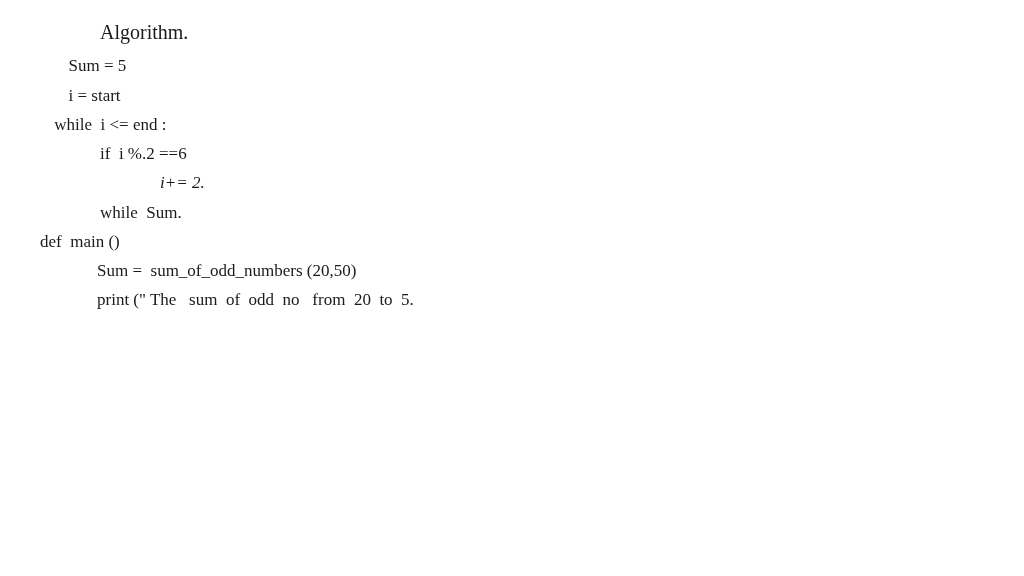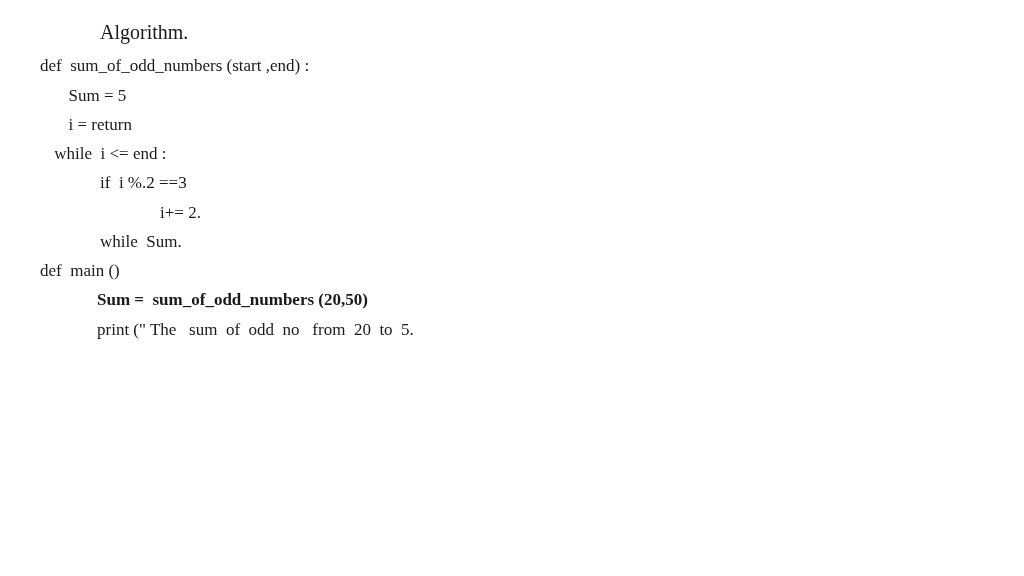--- a/index.html
+++ b/index.html
@@ -38,35 +38,34 @@
     }
   </style>
 </head>
 <body>
 
 <div class="page">
   <div class="code-area">
 
     <div class="code-line" style="padding-left: 60px; font-size: 20px; margin-bottom: 2px;">Algorithm.</div>
 
-    <div class="code-line" style="padding-left: 0px;">def  sum_of_odd_numbers (start ,end) :</div>
 
     <div class="code-line" style="padding-left: 20px;">  Sum = 5</div>
 
-    <div class="code-line" style="padding-left: 20px;">  i = return</div>
+    <div class="code-line" style="padding-left: 20px;">  i = start</div>
 
     <div class="code-line" style="padding-left: 10px;"> while  i &lt;= end :</div>
 
-    <div class="code-line" style="padding-left: 60px;">if  i %.2 ==3</div>
+    <div class="code-line" style="padding-left: 60px;">if  i %.2 ==6</div>
 
 
-    <div class="code-line" style="padding-left: 120px;">i+= 2.</div>
+    <div class="code-line" style="padding-left: 120px; font-style: italic;">i+= 2.</div>
 
     <div class="code-line" style="padding-left: 60px;">while  Sum.</div>
 
     <div class="code-line" style="padding-left: 0px;">def  main ()</div>
 
-    <div class="code-line" style="padding-left: 40px; font-weight: bold;">    Sum =  sum_of_odd_numbers (20,50)</div>
+    <div class="code-line" style="padding-left: 40px;">    Sum =  sum_of_odd_numbers (20,50)</div>
 
     <div class="code-line" style="padding-left: 40px;">    print (" The   sum  of  odd  no   from  20  to  5.</div>
 
   </div>
 </div>
 
 </body></html>

